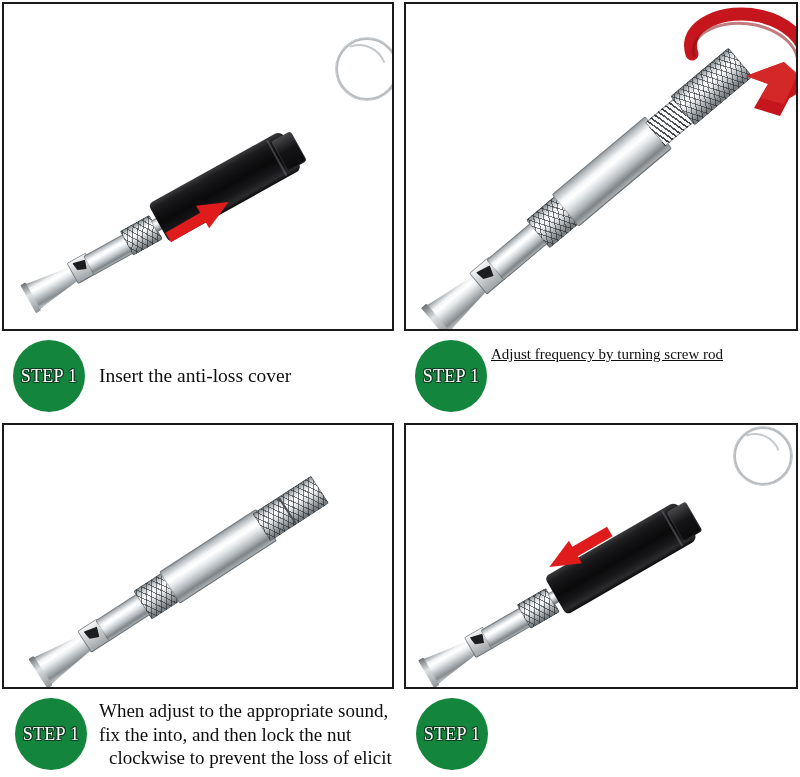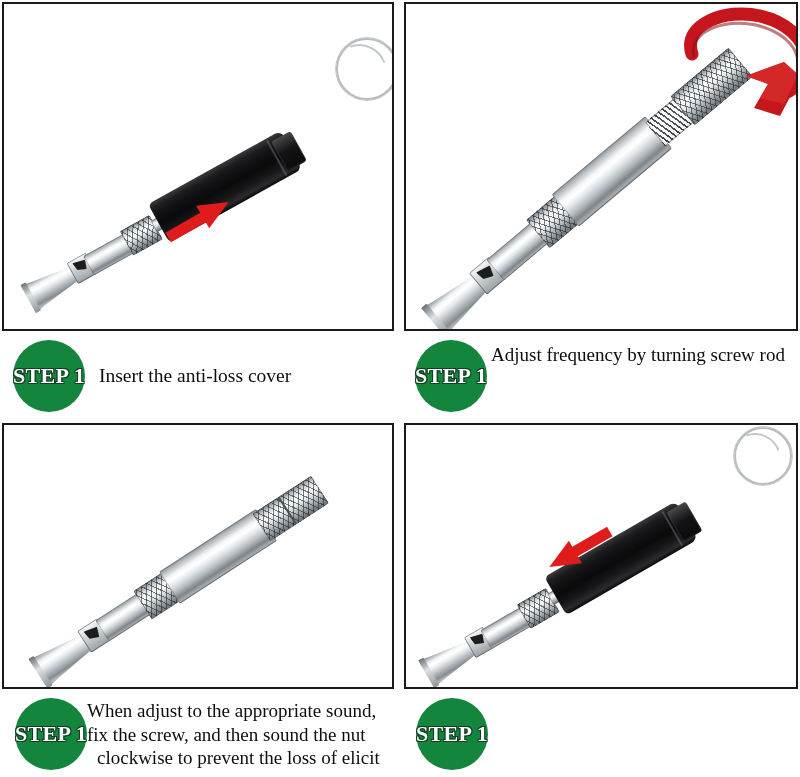--- a/index.html
+++ b/index.html
@@ -57,43 +57,43 @@
     border-radius: 50%;
     background: #13853d;
     display: flex;
     align-items: center;
     justify-content: center;
     margin-left: 11px;
   }
   .badge-text {
     color: #ffffff;
     font-family: "Liberation Serif", "DejaVu Serif", serif;
-    font-weight: bold;
-    font-size: 22px;
+    font-weight: normal;
+    font-size: 18px;
     letter-spacing: 0.3px;
     white-space: nowrap;
     text-shadow:
        1px 0 0 #123d22, -1px 0 0 #123d22,
        0 1px 0 #123d22, 0 -1px 0 #123d22,
        1px 1px 0 #123d22, -1px -1px 0 #123d22,
        1px -1px 0 #123d22, -1px 1px 0 #123d22;
   }
   .caption-text {
     flex: 1 1 auto;
     font-size: 19.5px;
     line-height: 23.5px;
     color: #0d0d0d;
     padding-top: 12px;
   }
   .caption-text .ln { display: block; white-space: nowrap; }
   .caption-text .ln.indent { padding-left: 10px; }
 
   .cap-tl .caption-text { margin-left: 14px; padding-top: 24px; }
-  .cap-tr .caption-text { margin-left: 4px;  padding-top: 3px; font-size: 19px; }
-  .cap-bl .caption-text { margin-left: 0px;  padding-top: 1px; font-size: 19px; }
+  .cap-tr .caption-text { margin-left: 4px;  padding-top: 3px; font-size: 15px; text-decoration: underline; }
+  .cap-bl .caption-text { margin-left: 12px;  padding-top: 1px; font-size: 19px; }
   .cap-bl .badge { margin-left: 13px; }
   .cap-br .caption-text { margin-left: 16px; padding-top: 12px; }
   .cap-br .badge { margin-left: 12px; }
 
   
   .scene { position: absolute; inset: 0; }
 
   .whistle {
     position: absolute;
     transform-origin: 0 50%;
@@ -334,21 +334,21 @@
 
       </div>
     </div>
 
     <div class="caption cap-bl">
       <div class="badge">
         <span class="badge-text">STEP 1</span>
       </div>
       <div class="caption-text">
         <span class="ln">When adjust to the appropriate sound,</span>
-        <span class="ln">fix the screw, and then sound the nut</span>
+        <span class="ln">fix the into, and then lock the nut</span>
         <span class="ln indent">clockwise to prevent the loss of elicit</span>
       </div>
     </div>
   </div>
 
   <div class="cell cell-br">
     <div class="figure-box">
       <div class="scene">
 
         <div class="whistle" style="left:20px; top:222px; width:330px; height:50px; transform: rotate(-30deg);">

